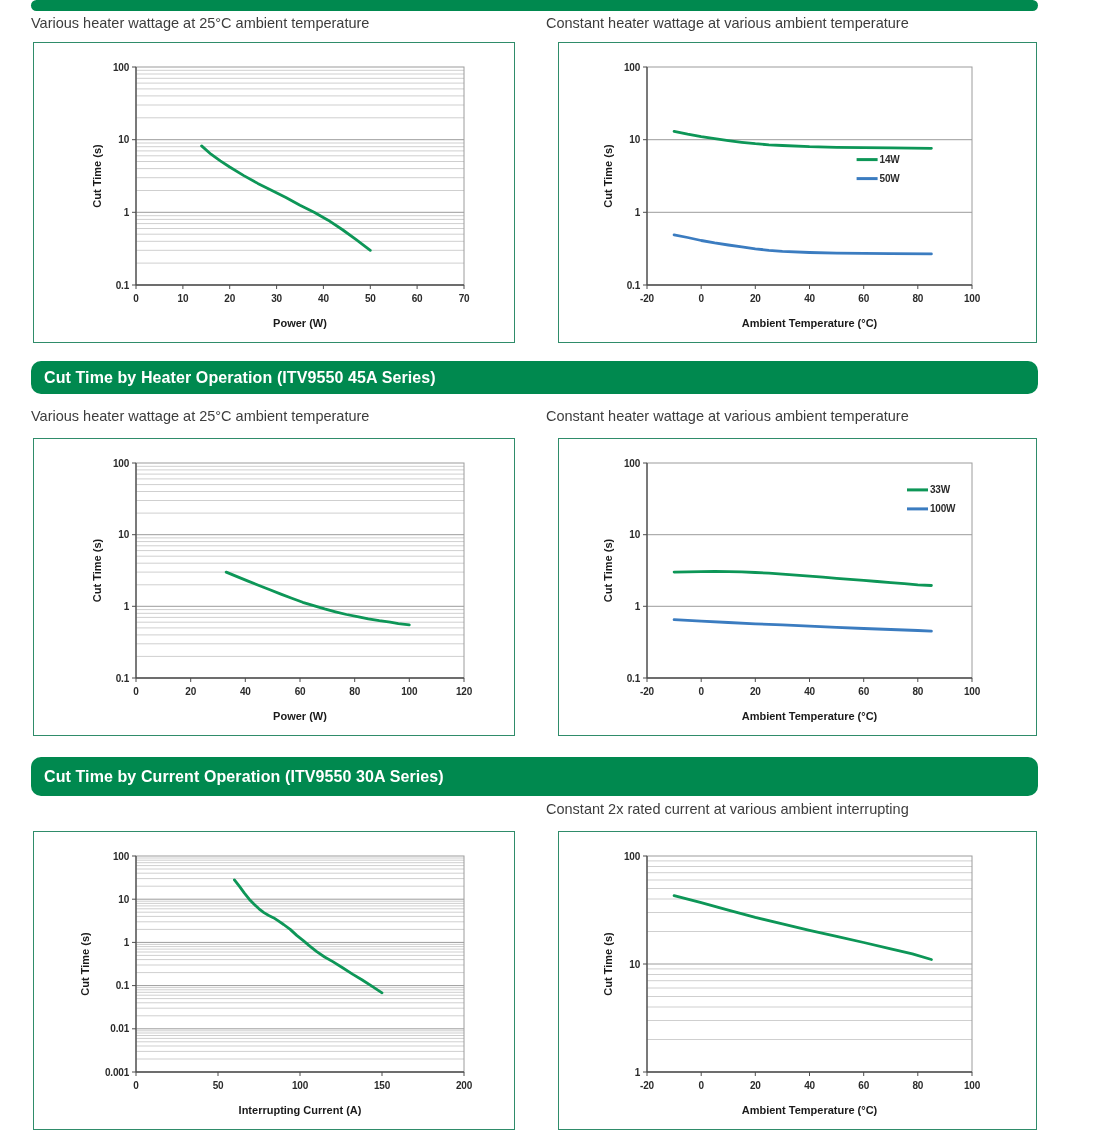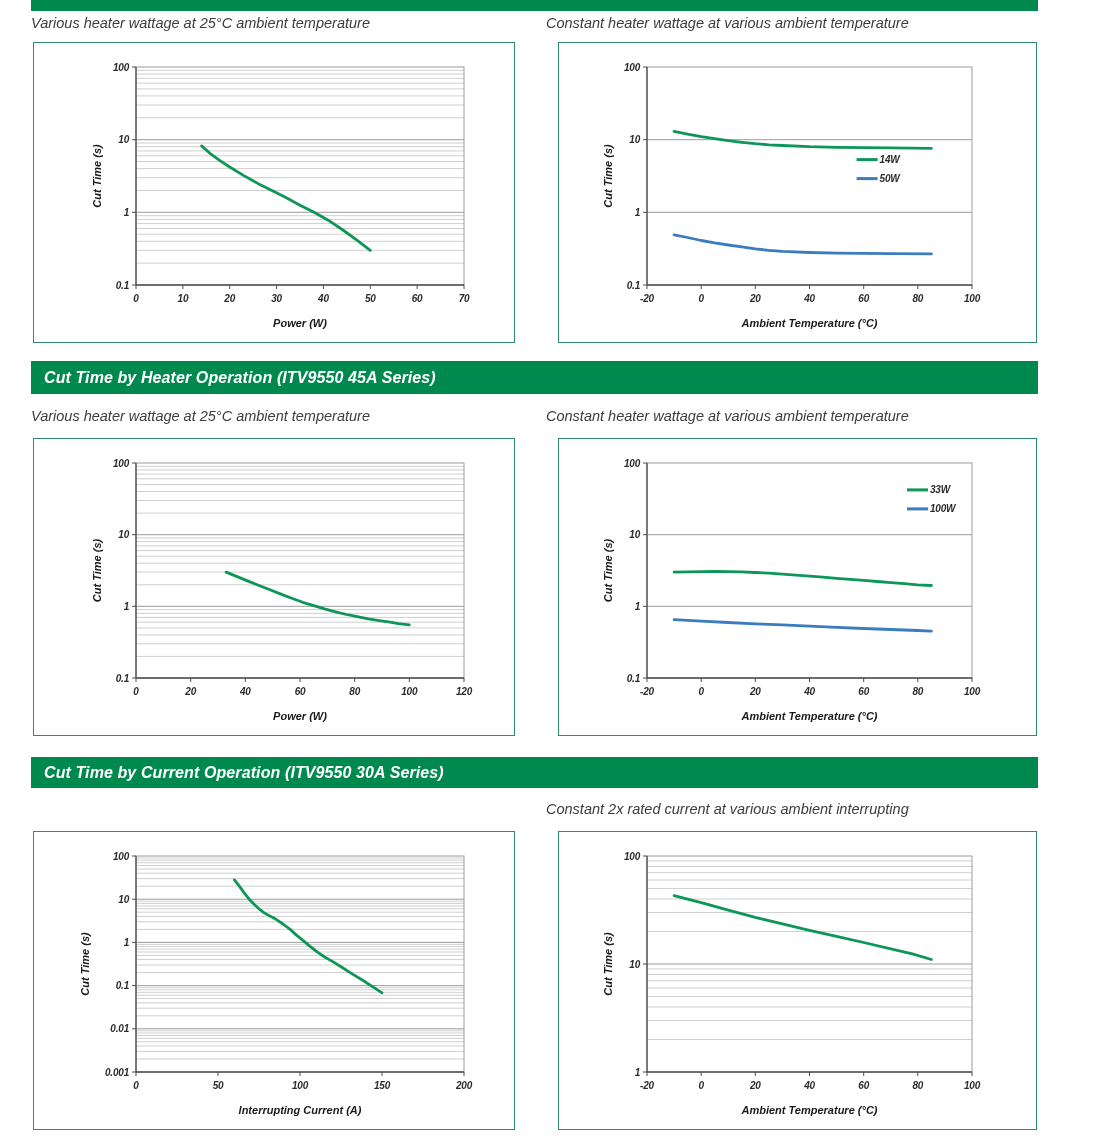--- a/index.html
+++ b/index.html
@@ -1,23 +1,23 @@
 <!DOCTYPE html>
 <html><head>
 <meta charset="utf-8">
 <style>
   html,body{margin:0;padding:0;background:#ffffff;}
   body{width:1112px;height:1145px;position:relative;font-family:"Liberation Sans",sans-serif;overflow:hidden;}
-  .page{position:absolute;inset:0;font-style:italic;}
+  .page{position:absolute;inset:0;}
   .green-bar{position:absolute;left:31px;width:1007px;background:#00894F;color:#ffffff;
              font-weight:bold;font-size:16px;box-sizing:border-box;padding-left:13px;
-             display:flex;align-items:center;letter-spacing:.1px;}
+             display:flex;align-items:center;letter-spacing:.1px;border-radius:10px;}
   .bar-top{top:0;height:11px;}
   .bar-h2{top:361px;height:33px;}
-  .bar-h3{top:757px;height:31px;}
+  .bar-h3{top:757px;height:39px;}
   .subtitle{position:absolute;font-size:14.5px;color:#3D3D3D;white-space:nowrap;}
   .sub-left{left:31px;}
   .sub-right{left:546px;}
   .row1-sub{top:15px;}
   .row2-sub{top:408px;}
   .row3-sub{top:801px;}
   .chart-box{position:absolute;box-sizing:border-box;border:1px solid #2F8C6A;background:#ffffff;}
   .leftcol{left:33px;width:482px;}
   .rightcol{left:558px;width:479px;}
   .row1{top:42px;height:301px;}

